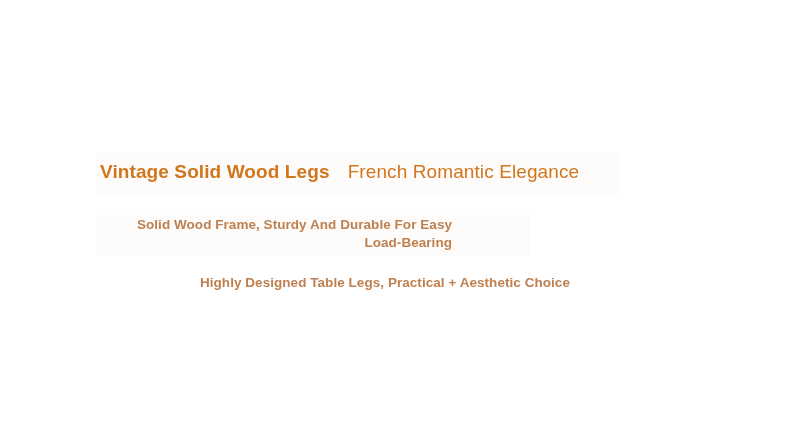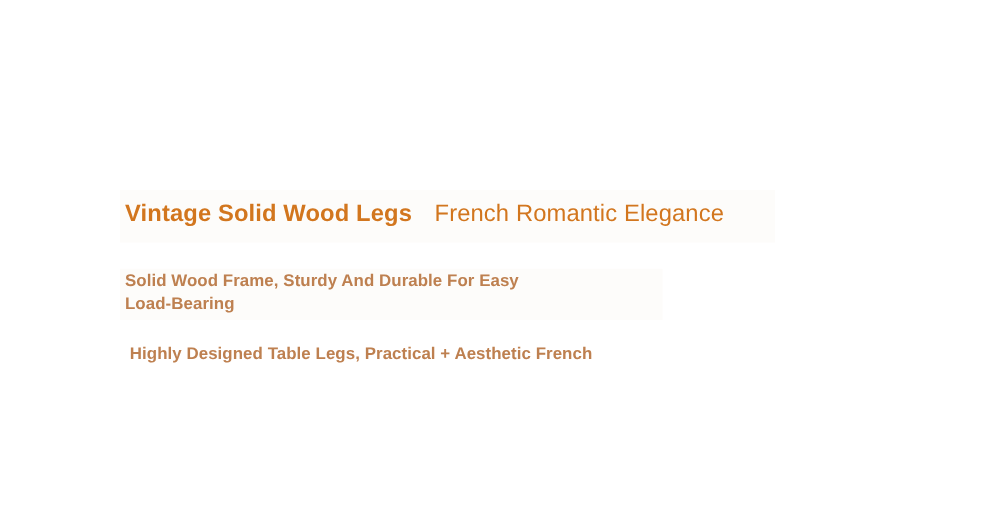--- a/index.html
+++ b/index.html
@@ -75,20 +75,21 @@
     color: #be8050;
     font-size: 13.5px;
     font-weight: bold;
     line-height: 18px;
     letter-spacing: 0.05px;
   }
 
   .feature-line {
     margin: 0;
     white-space: pre-wrap;
+    text-align: right;
   }
 
   .feature-line + .feature-line {
     margin-top: 22px;
   }
 
   .feature-line.wrap {
     width: 352px;
     white-space: pre-wrap;
   }
@@ -101,16 +102,16 @@
   <div class="panel panel-title"></div>
 
   <div class="panel panel-body"></div>
 
   <div class="headline">
     <span>Vintage Solid Wood Legs</span><span class="headline-gap"></span><span class="headline-secondary">French Romantic Elegance</span>
   </div>
 
   <div class="features">
     <p class="feature-line wrap">Solid Wood Frame, Sturdy And Durable For Easy Load-Bearing</p>
-    <p class="feature-line"> Highly Designed Table Legs, Practical + Aesthetic French</p>
+    <p class="feature-line"> Highly Designed Table Legs, Practical + Aesthetic Choice</p>
   </div>
 
 </div>
 
 </body></html>

